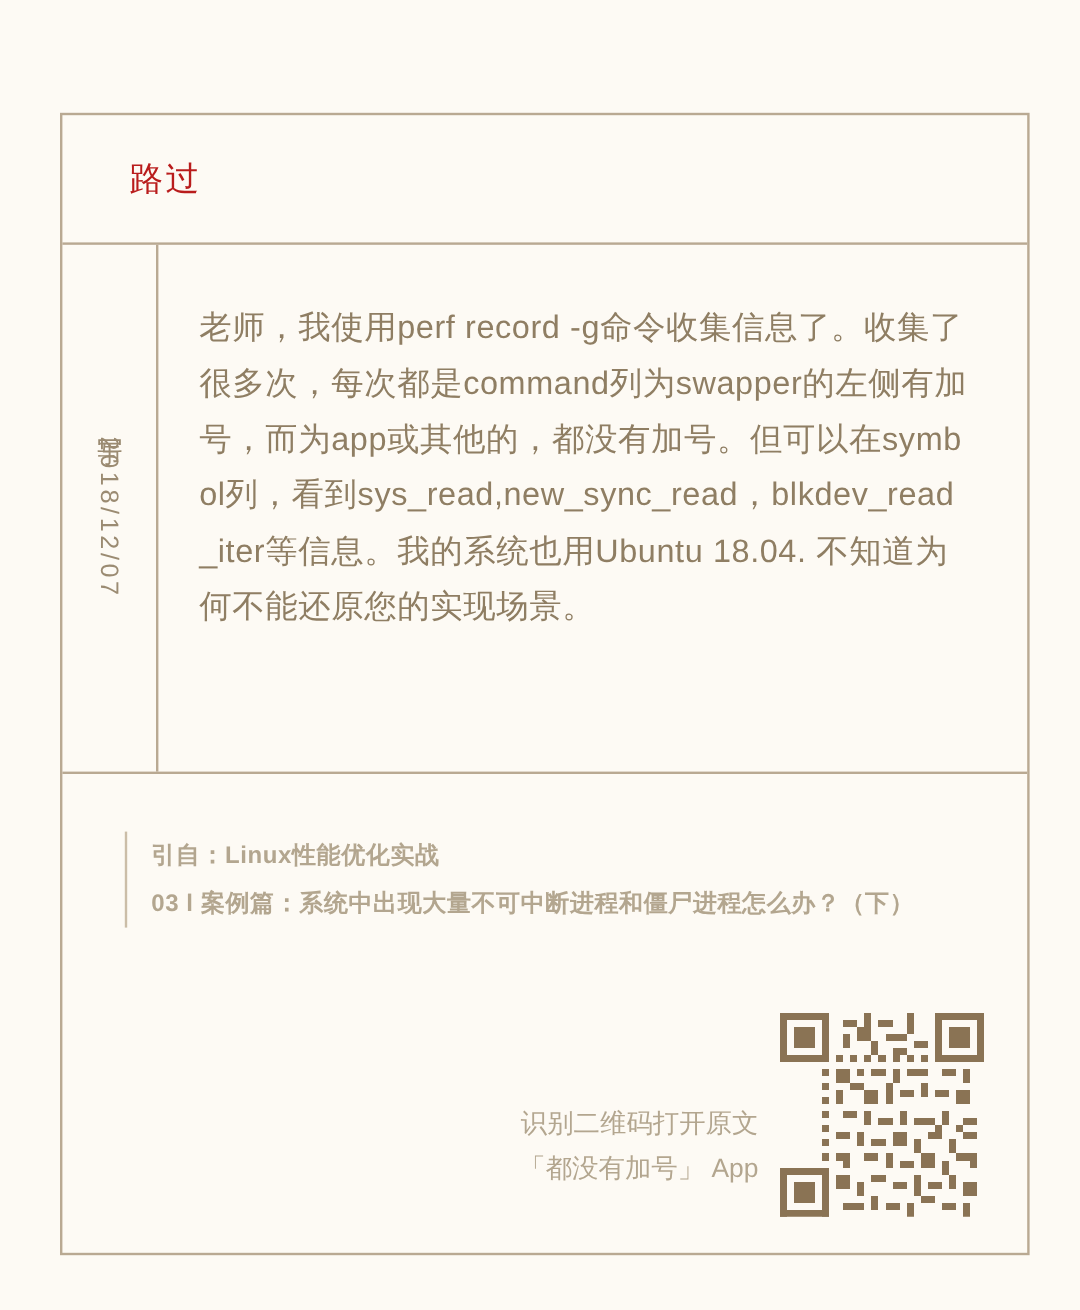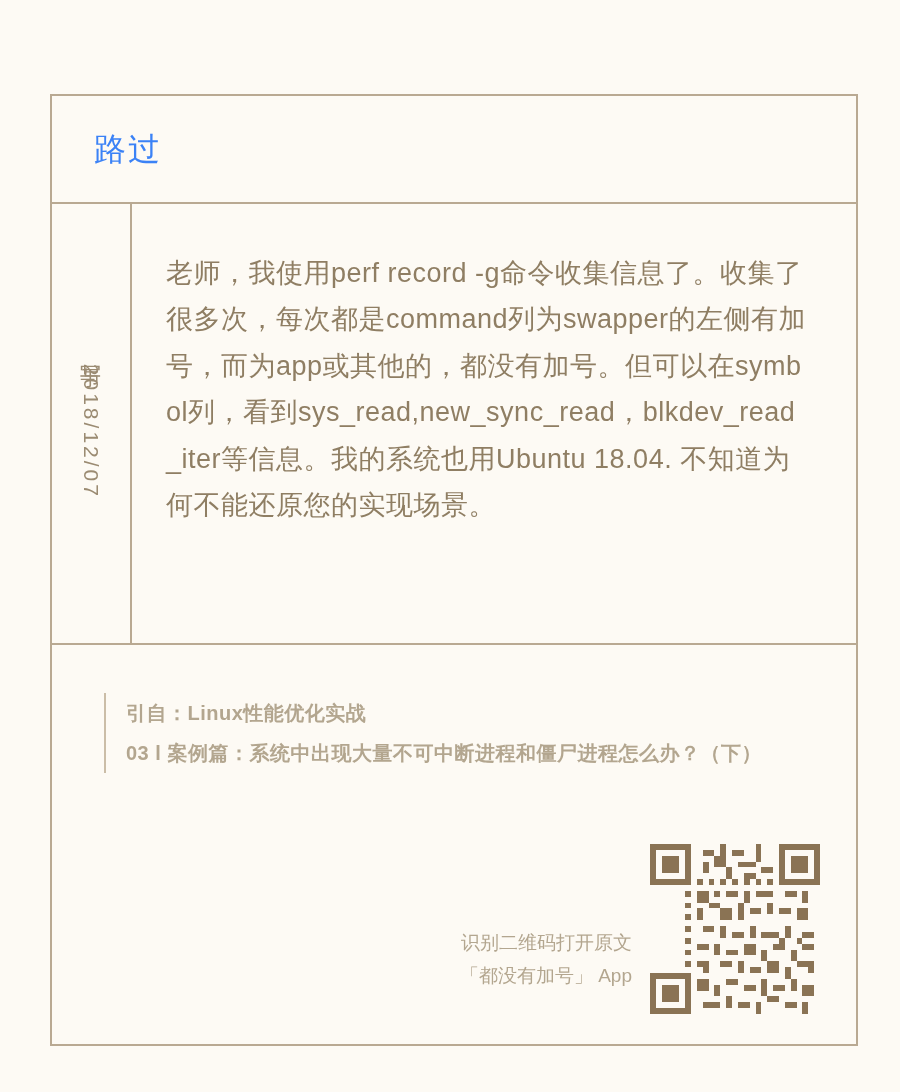--- a/index.html
+++ b/index.html
@@ -33,24 +33,24 @@
   }
   
   .card-header {
     height: 108px;
     border-bottom: 2px solid #b9a992;
     box-sizing: border-box;
     display: flex;
     align-items: center;
   }
   .card-title {
-    font-size: 32px;
-    color: #3b82f6;
+    font-size: 28px;
+    color: #b91c1c;
     letter-spacing: 2px;
-    padding-left: 42px;
+    padding-left: 56px;
     font-weight: normal;
     line-height: 1;
   }
   
   .card-body {
     display: flex;
     height: 441px;
     border-bottom: 2px solid #b9a992;
     box-sizing: border-box;
   }
@@ -107,21 +107,21 @@
     bottom: 30px;
     display: flex;
     align-items: flex-end;
   }
   .footer-caption {
     text-align: right;
     padding-right: 18px;
     padding-bottom: 22px;
   }
   .footer-caption div {
-    font-size: 19px;
+    font-size: 22px;
     color: #b3a68f;
     line-height: 1.7;
     white-space: nowrap;
   }
   .qr {
     width: 170px;
     height: 170px;
     background: #fdfaf4;
     display: block;
   }

